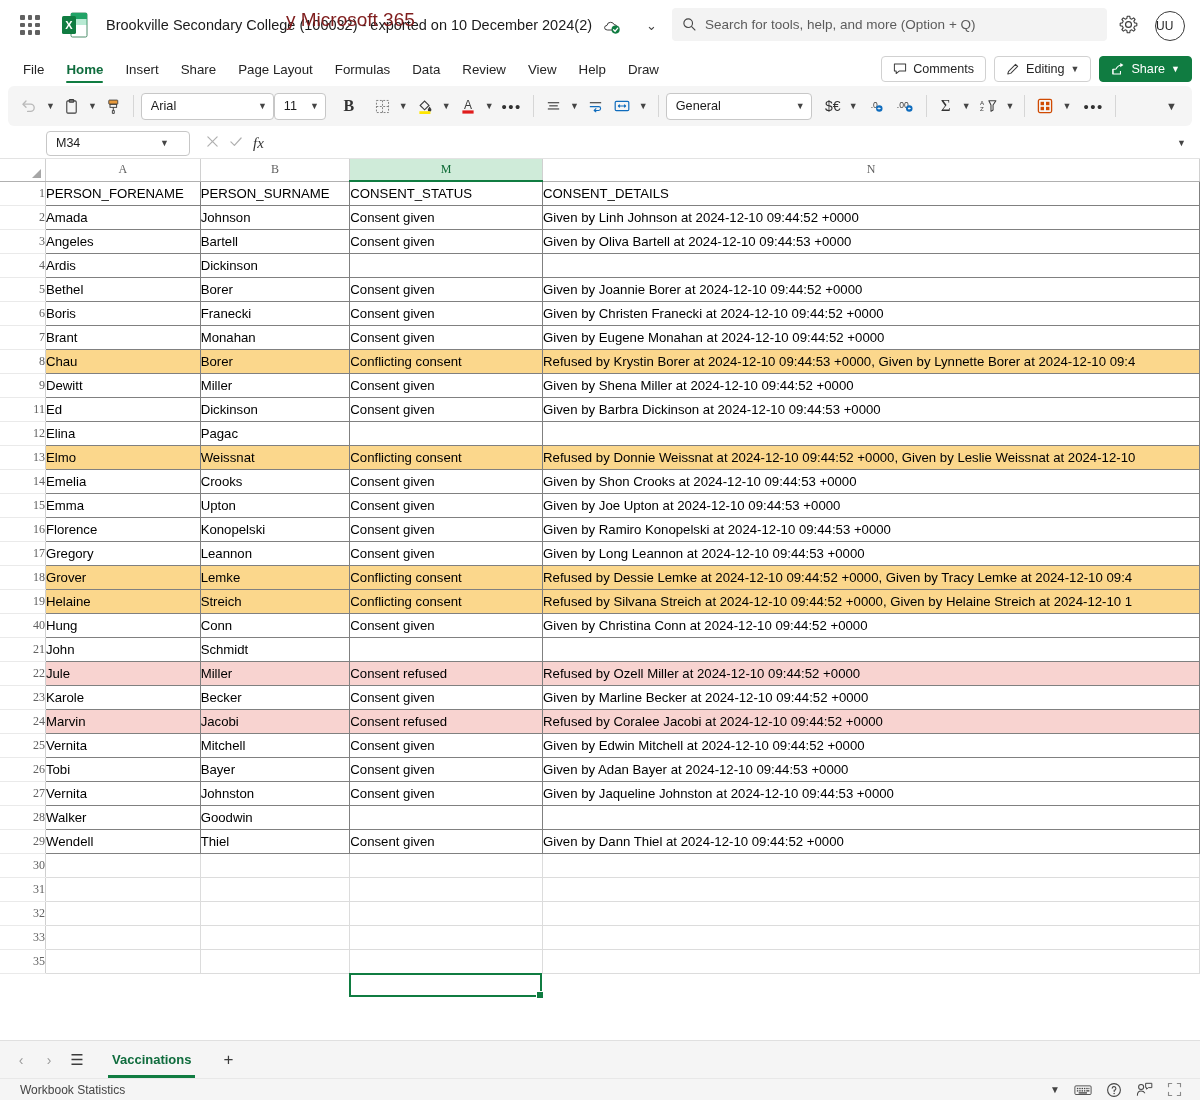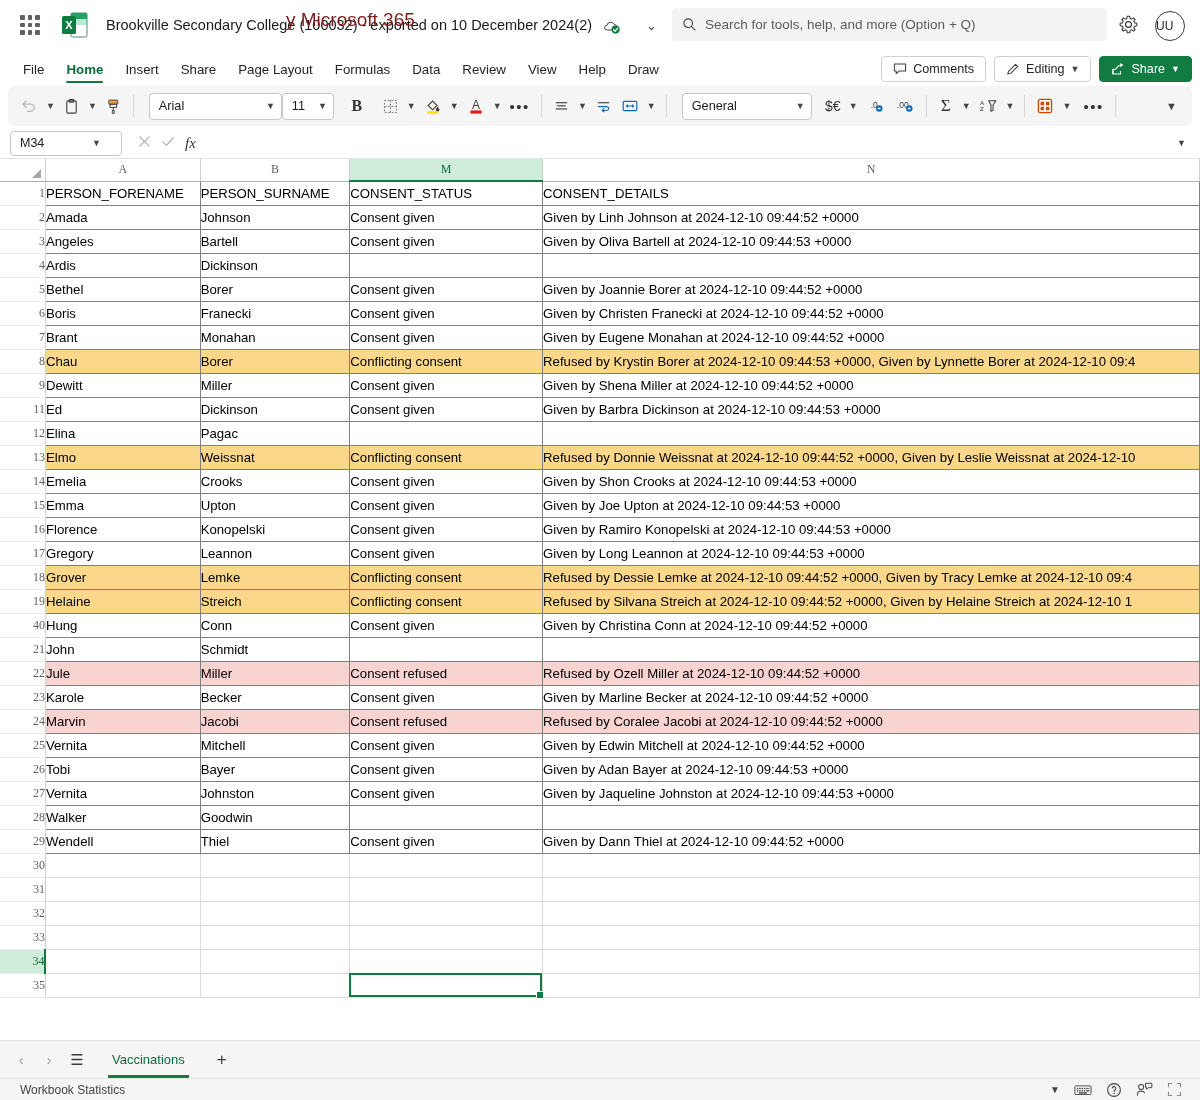--- a/index.html
+++ b/index.html
@@ -70,31 +70,31 @@
     display: flex; align-items: center; padding: 0 8px; gap: 1px; position: relative;
   }
   .tb { display:flex; align-items:center; justify-content:center; height:30px;
         min-width: 24px; padding: 0 4px; border-radius: 4px; cursor: pointer; color:#333;}
   .tb.dis { color: #b9b9b9; }
   .chev { font-size: 9px; color: #444; padding: 0 3px; cursor:pointer;}
   .sep { width: 1px; height: 22px; background: #d6d6d6; margin: 0 6px; }
   .combo {
     height: 27px; border: 1px solid #c7c7c7; border-radius: 4px; background: #fff;
     display: flex; align-items: center; font-size: 12.7px; color: #1b1b1b;
-    padding: 0 6px 0 9px; cursor: pointer; justify-content: space-between; margin-left: 8px;
+    padding: 0 6px 0 9px; cursor: pointer; justify-content: space-between;
   }
   .combo .cv { white-space: nowrap; overflow: hidden; }
   .combo .cc { font-size: 9px; color: #444; margin-left: 8px; }
 
   
   .fbar { height: 32px; display: flex; align-items: center; padding: 2px 10px 0 10px; gap: 6px;}
   .namebox {
-    width: 112px; height: 25px; border: 1px solid #c7c7c7; border-radius: 4px;
+    width: 144px; height: 25px; border: 1px solid #c7c7c7; border-radius: 4px;
     background: #fff; display: flex; align-items: center; justify-content: space-between;
-    padding: 0 20px 0 9px; font-size: 12.5px; color: #1b1b1b; cursor: pointer;
+    padding: 0 20px 0 9px; font-size: 12.5px; color: #1b1b1b; cursor: pointer; margin-left: 36px;
   }
   .fbtns { display: flex; align-items: center; gap: 10px; padding: 0 10px; }
   .fin {
     flex: 1; height: 25px; border: 1px solid transparent; background: #fff;
     font-size: 12.5px; padding: 0 6px; outline: none; color: #1b1b1b;
     font-family: "Liberation Sans", sans-serif;
   }
   .fbar-chev { font-size: 9px; color: #444; padding-right: 4px; cursor: pointer;}
 
   
@@ -146,21 +146,21 @@
   .sheetbar {
     position: absolute; left: 0; top: 1040px; width: 1200px; height: 38px;
     background: #f5f5f5; display: flex; align-items: center; padding-left: 8px; gap: 2px;
     border-top: 1px solid #e0e0e0;
   }
   .sbtn { width: 26px; height: 26px; display:flex; align-items:center; justify-content:center;
     color: #9a9a9a; font-size: 14px; cursor: pointer; }
   .sbtn.dark { color: #3c3c3c; font-size: 15px; }
   .stab {
     height: 36px; display: flex; align-items: center; padding: 0 14px;
-    font-size: 13px; font-weight: normal; color: #0f6c3d; cursor: pointer;
+    font-size: 13px; font-weight: bold; color: #0f6c3d; cursor: pointer;
     position: relative; margin-left: 6px;
   }
   .stab::after { content:''; position:absolute; left:10px; right:10px; bottom:0;
     height: 2.5px; background:#107c41; }
   .splus { width: 26px; height: 26px; display:flex;align-items:center;justify-content:center;
     font-size:17px; color:#3c3c3c; cursor:pointer; margin-left: 8px;}
 
   
   .statusbar {
     position: absolute; left: 0; top: 1078px; width: 1200px; height: 22px;
@@ -352,21 +352,21 @@
   <div class="tb">
     <svg width="18" height="18" viewBox="0 0 18 18">
       <rect x="2.2" y="4.4" width="13.6" height="9.2" rx="1.2" fill="none" stroke="#0f6cbd" stroke-width="1.2"></rect>
       <path d="M6 9 h6 M6.8 7.6 L5.4 9 L6.8 10.4 M11.2 7.6 L12.6 9 L11.2 10.4" fill="none" stroke="#0f6cbd" stroke-width="1.1" stroke-linejoin="round"></path>
     </svg>
   </div>
   <span class="chev">▼</span>
 
   <div class="sep"></div>
 
-  <div class="combo" style="width:130px">
+  <div class="combo" style="width:146px">
     <span class="cv">General</span>
     <span class="cc">▼</span>
   </div>
 
   <div class="tb" style="margin-left:8px;font-size:14px">$€</div>
   <span class="chev">▼</span>
 
   <div class="tb">
     <svg width="19" height="18" viewBox="0 0 20 18">
       <text x="5" y="11" font-size="9" fill="#3c3c3c" font-family="Liberation Sans, sans-serif">.0</text>
@@ -671,27 +671,20 @@
         </tr>
         <tr>
           <td class="rowh">32</td>
           <td class="cell empty-area"></td>
           <td class="cell empty-area"></td>
           <td class="cell empty-area"></td>
           <td class="cell empty-area"></td>
         </tr>
         <tr>
           <td class="rowh">33</td>
-          <td class="cell empty-area"></td>
-          <td class="cell empty-area"></td>
-          <td class="cell empty-area"></td>
-          <td class="cell empty-area"></td>
-        </tr>
-        <tr>
-          <td class="rowh sel">34</td>
           <td class="cell empty-area"></td>
           <td class="cell empty-area"></td>
           <td class="cell empty-area"></td>
           <td class="cell empty-area"></td>
         </tr>
         <tr>
           <td class="rowh">35</td>
           <td class="cell empty-area"></td>
           <td class="cell empty-area"></td>
           <td class="cell empty-area"></td>

